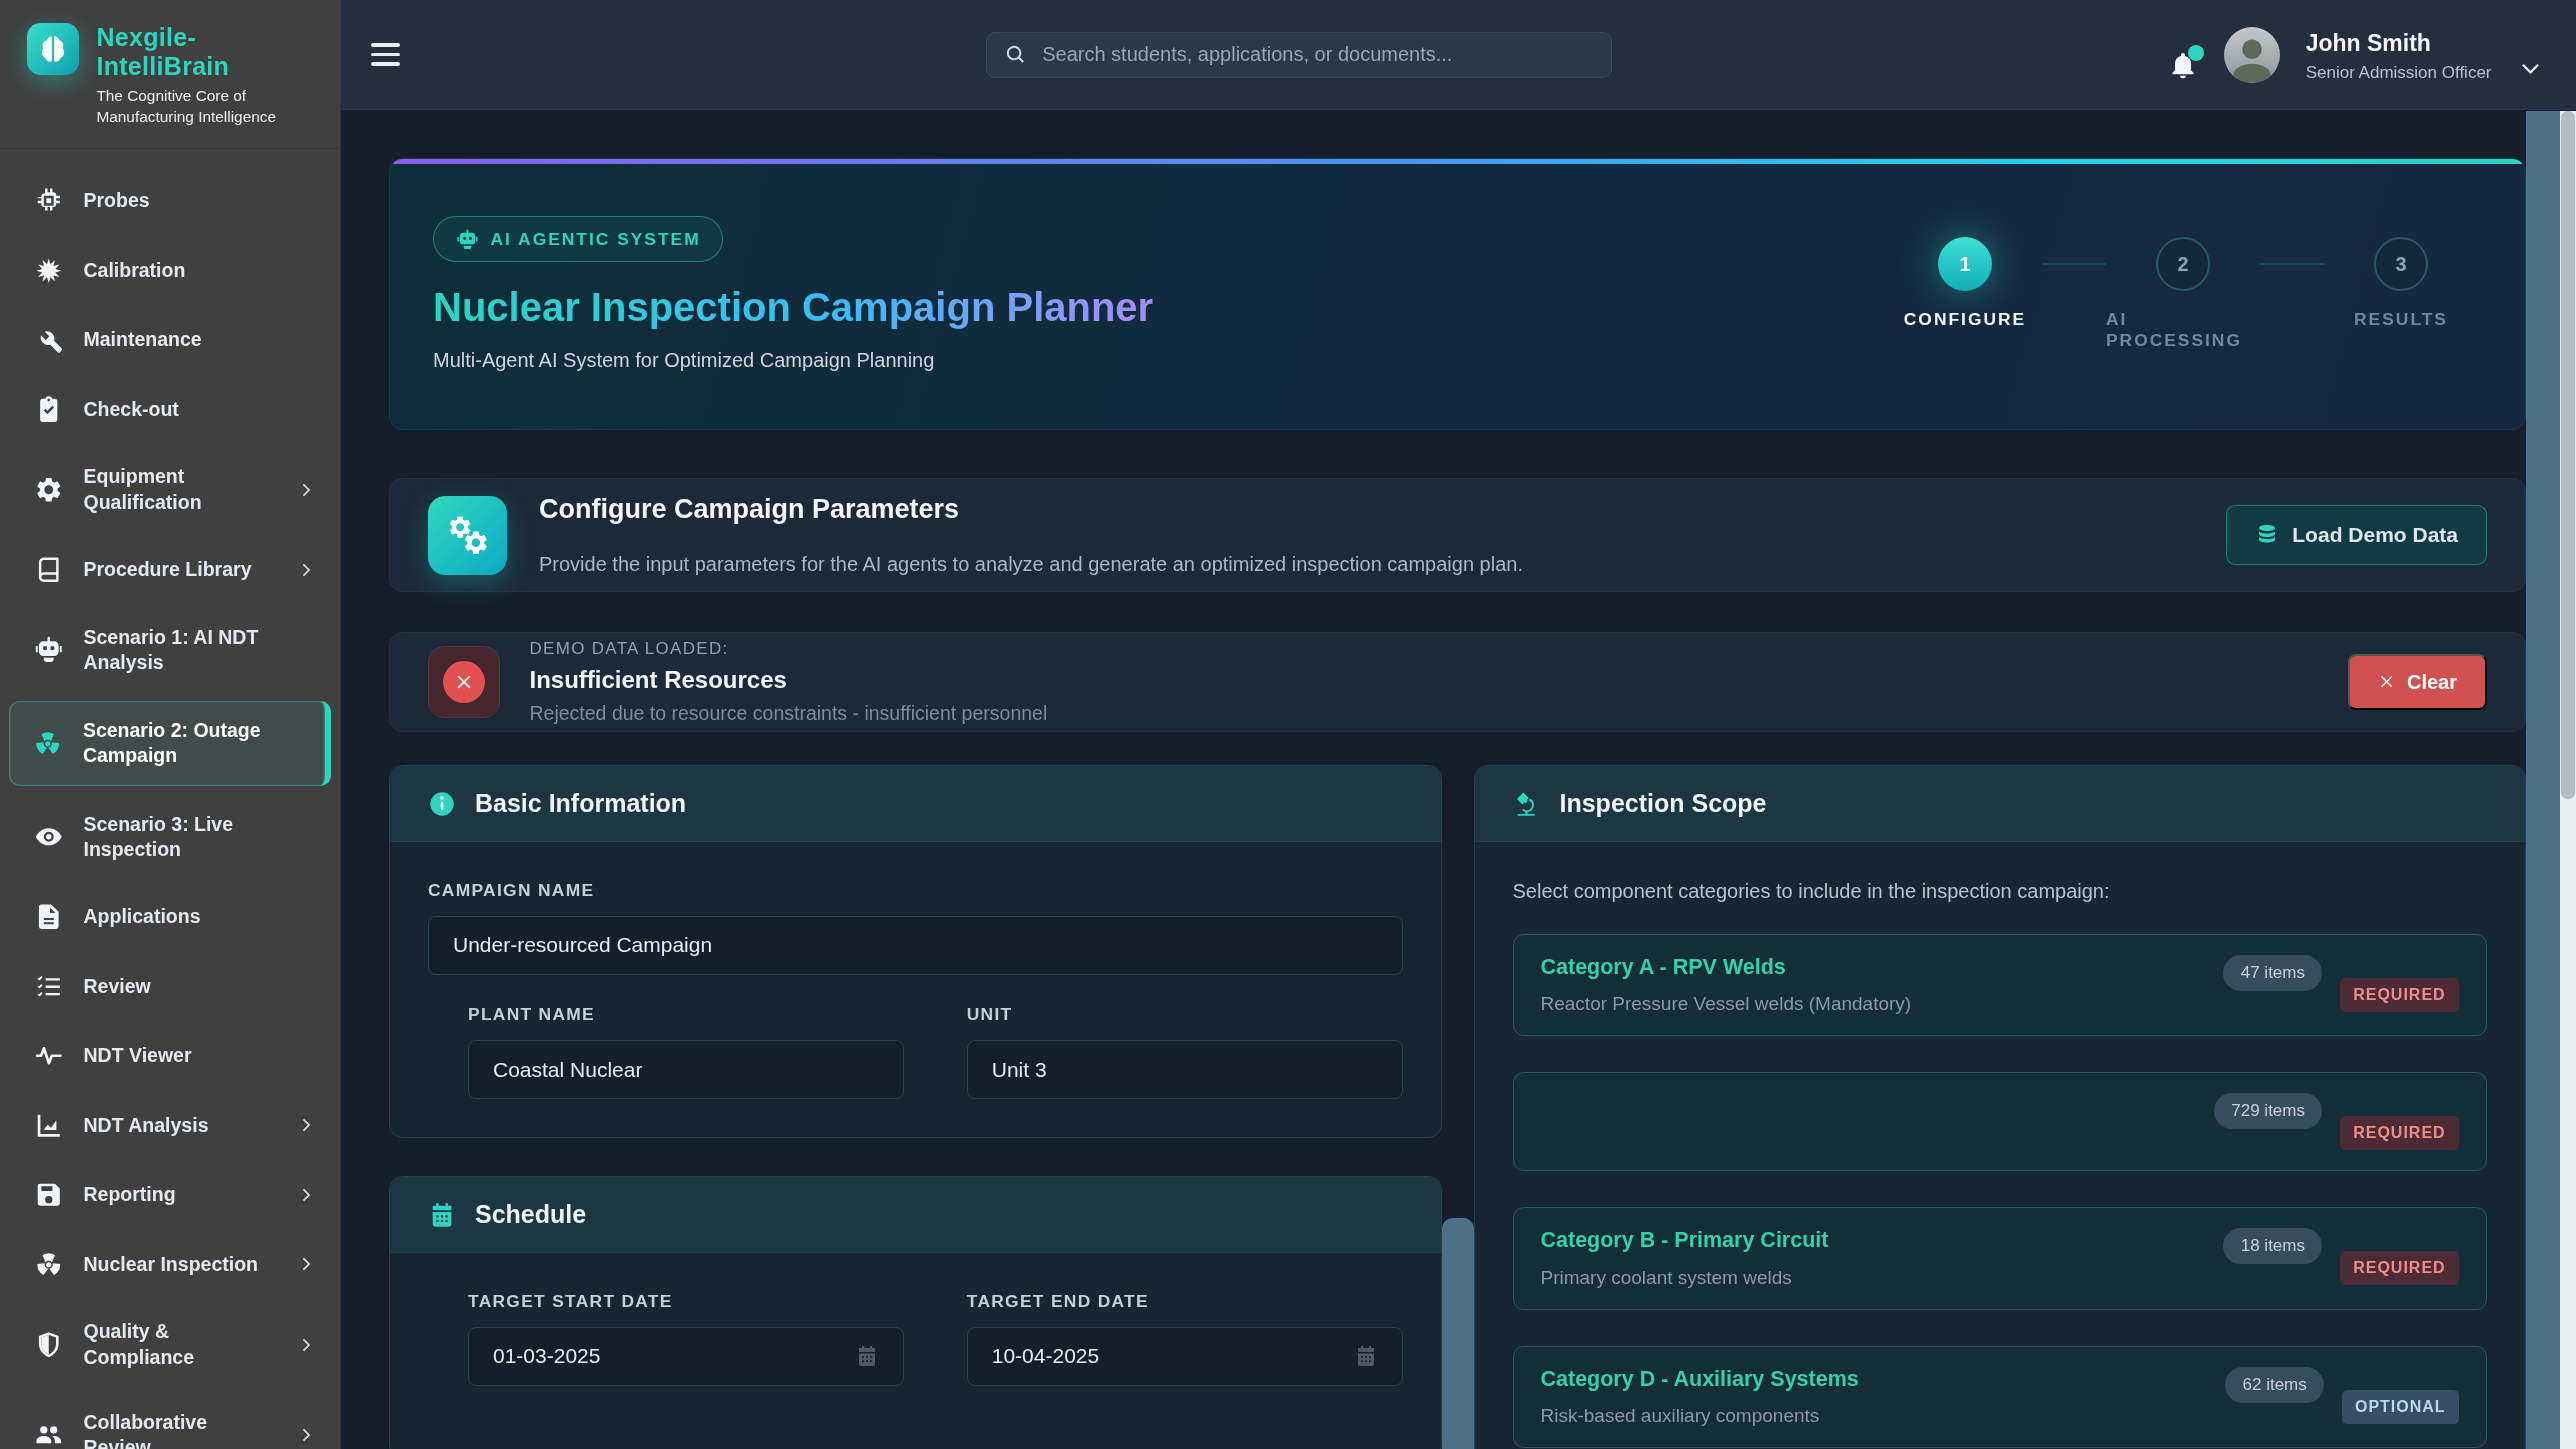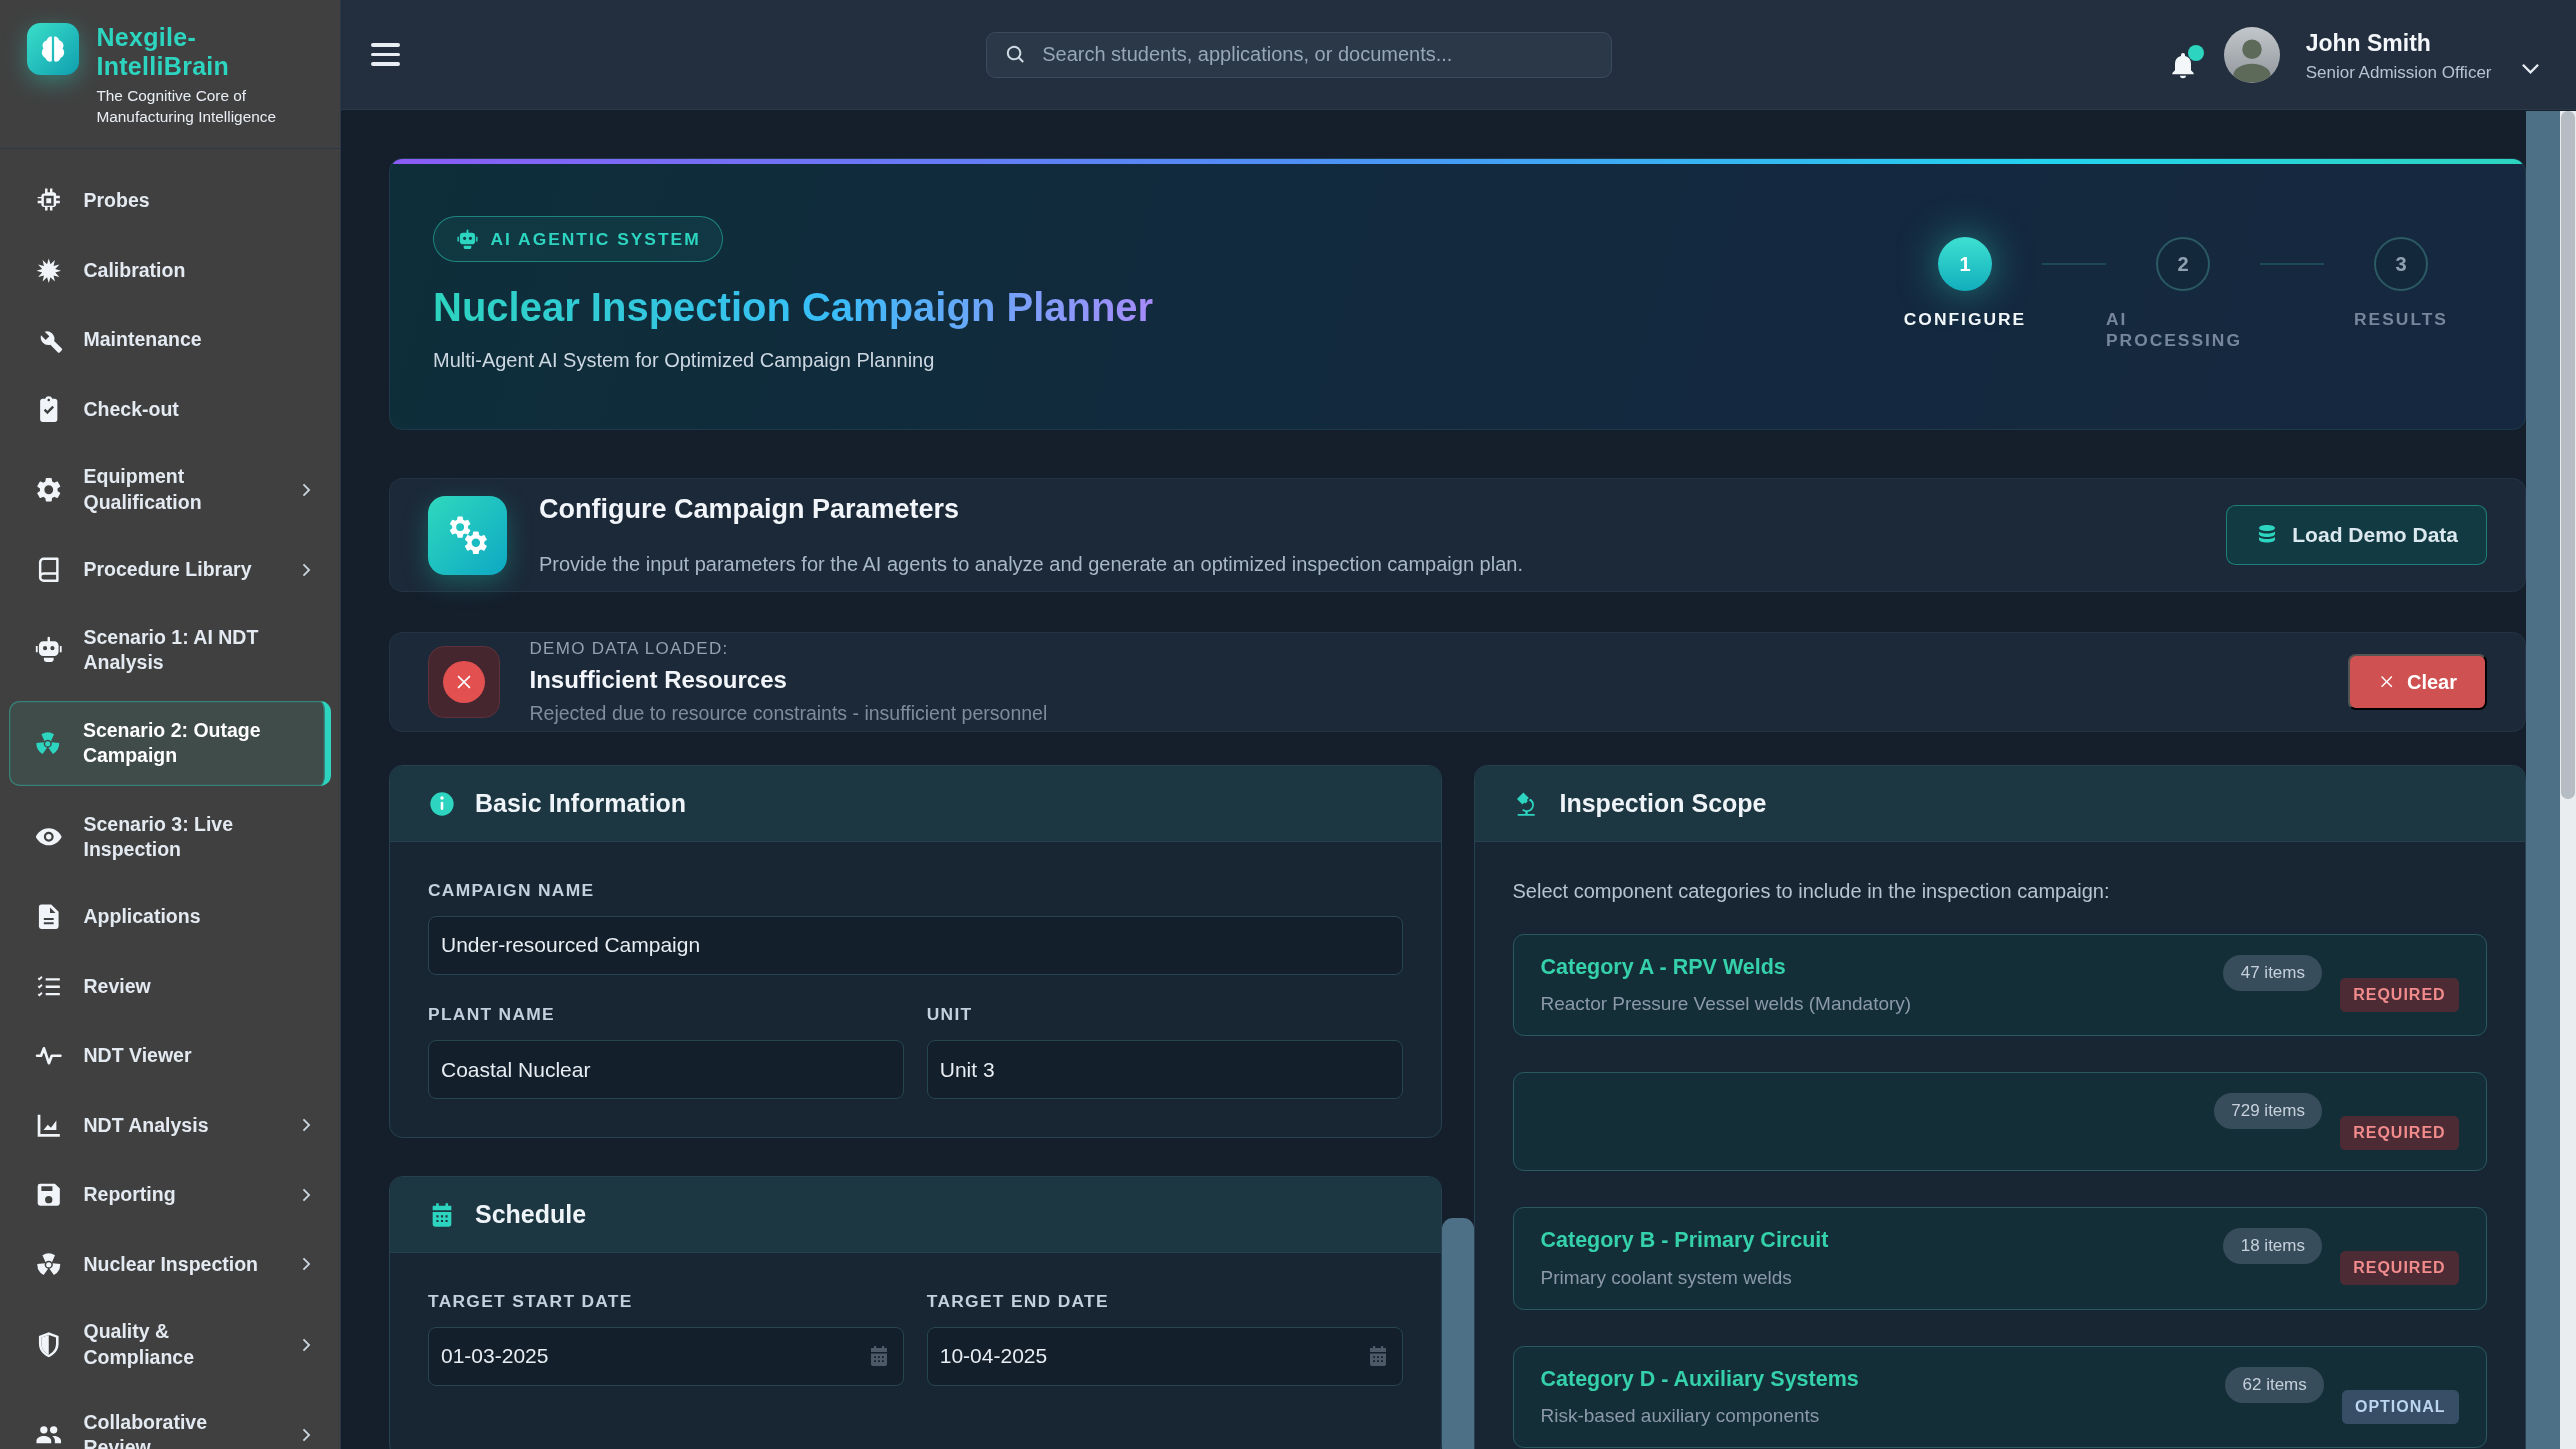--- a/index.html
+++ b/index.html
@@ -118,26 +118,26 @@
   .col { flex:1; min-width:0; }
   .card { border:1.3px solid #26414f; border-radius:13.4px; overflow:hidden; background:#182634; }
   .card-head { background:#1c3642; padding:23px 38px; display:flex; align-items:center; gap:19px;
     border-bottom:1.3px solid #26414f; }
   .card-head svg { width:28px; height:28px; color:var(--accent); flex-shrink:0; }
   .card-title { font-size:25px; font-weight:bold; color:#eff4f8; }
   .card-body { padding:38px; }
 
   .f-label { font-size:17.4px; font-weight:bold; letter-spacing:1.3px; color:#c4d0dc; margin-bottom:14.8px; }
   .f-input { background:#131f2a; border:1.3px solid #28464f; border-radius:8px; height:59px;
-    display:flex; align-items:center; padding:0 12px; gap:13.4px; }
+    display:flex; align-items:center; padding:0 24px; gap:13.4px; }
   .f-input input { flex:1; background:transparent; border:none; outline:none; color:#e7edf3;
     font-size:21px; font-family:inherit; min-width:0; }
   .f-input svg { width:24px; height:24px; color:#93a1af; opacity:.45; flex-shrink:0; }
   .f-row { display:flex; gap:23px; margin-top:29.5px; }
-  .f-col { flex:1; min-width:0; }
+  .f-col { flex:1; min-width:0;margin-left:40px; }
   .mt0 { margin-top:0; }
 
   .sched { margin-top:38px; min-height:282px; }
 
   .instruction { font-size:20px; color:#b6c3d0; margin-bottom:31px; }
   .cat { background:#142e37; border:1.3px solid #2a5a5f; border-radius:10.7px; padding:20px 27px;
     display:flex; margin-bottom:36px; cursor:pointer; }
   .cat:last-child { margin-bottom:0; }
   .cat-title { font-size:21.5px; font-weight:bold; color:#35d1ab; }
   .cat-desc { font-size:19px; color:#8b99a8; margin-top:13.4px; }

